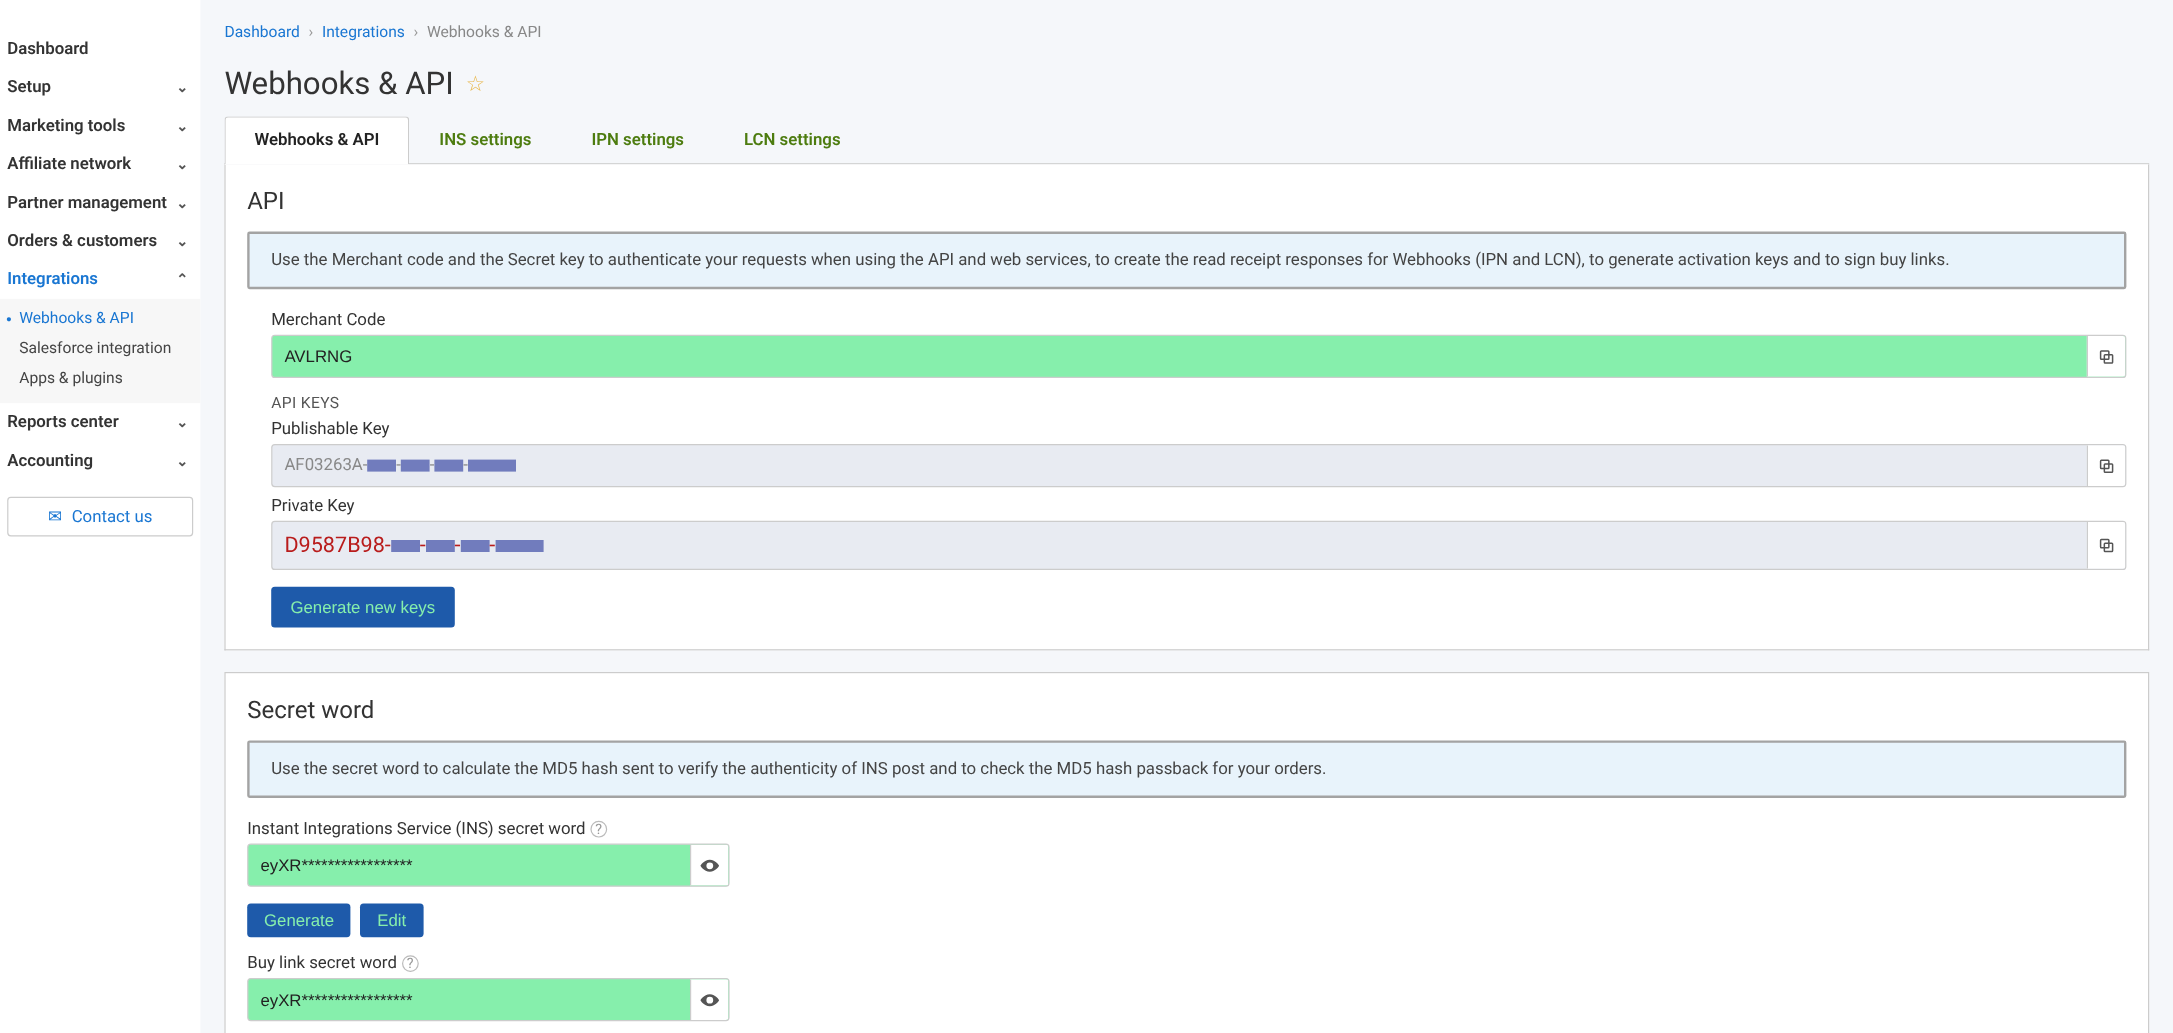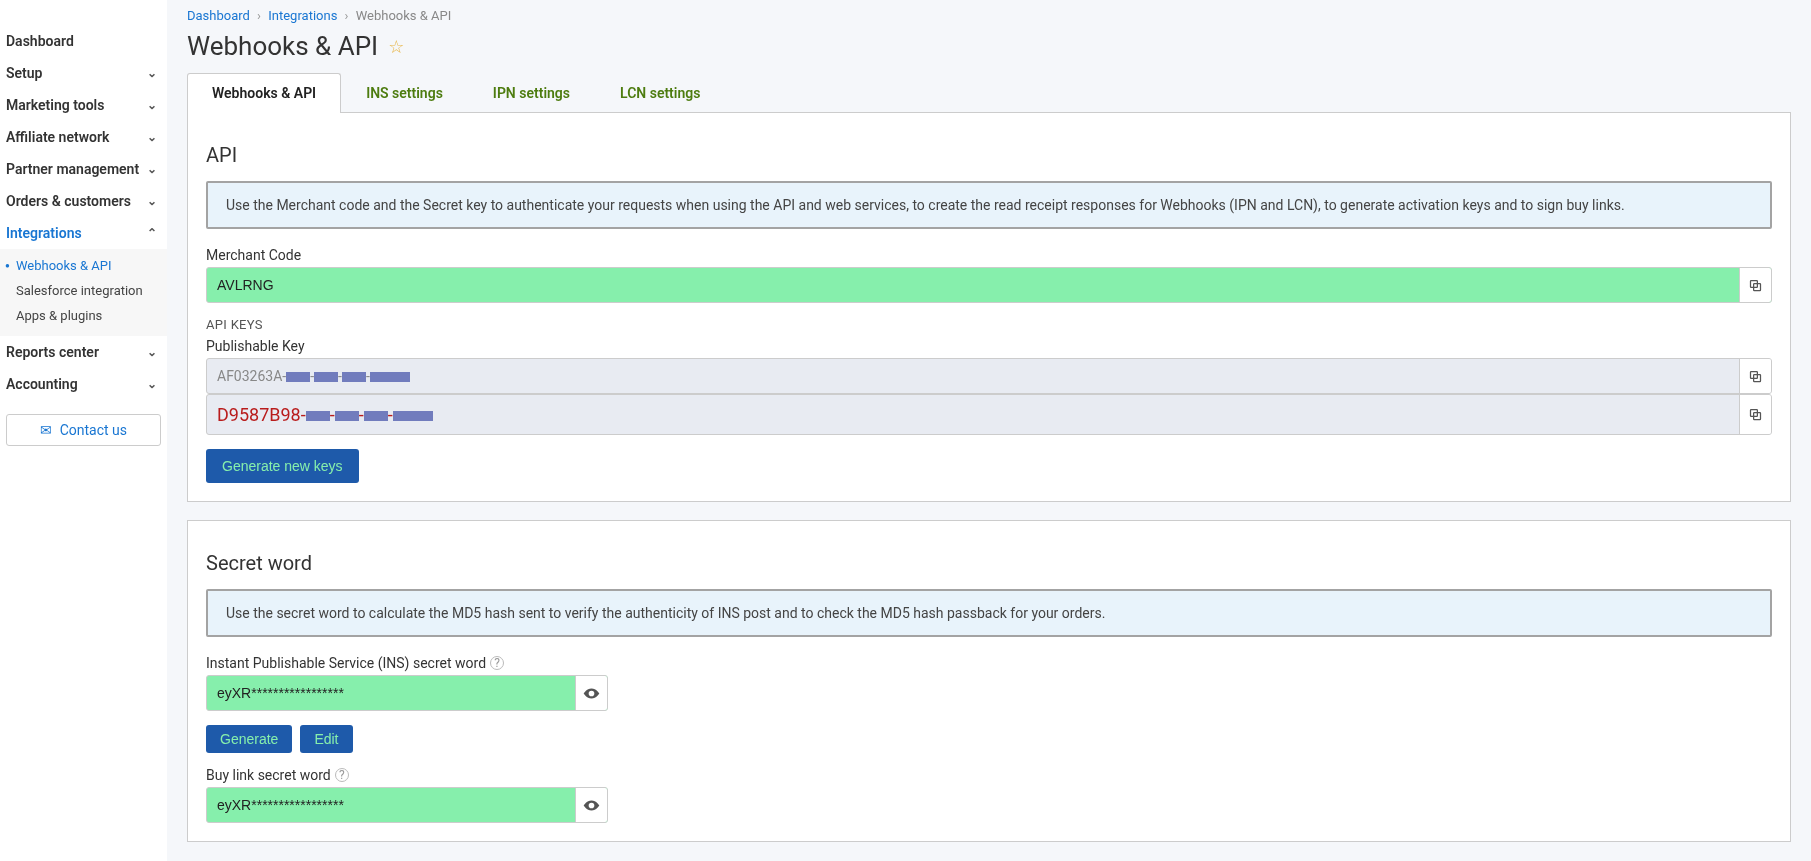--- a/index.html
+++ b/index.html
@@ -61,21 +61,21 @@
     display: flex;
     align-items: center;
     justify-content: center;
     gap: 8px;
   }
   .main {
     flex: 1;
     padding: 0 20px 20px 20px;
   }
   .breadcrumb {
-    padding: 8px 0;
+    padding: 20px 0;
     font-size: 13px;
     color: #888;
   }
   .breadcrumb a { color: #1976d2; text-decoration: none; }
   .breadcrumb .sep { color: #999; margin: 0 4px; }
   .page-title {
     font-size: 26px;
     font-weight: 400;
     color: #333;
     margin-bottom: 12px;
@@ -106,35 +106,35 @@
   }
   .card {
     background: #fff;
     border: 1px solid #ccc;
     border-top: none;
     padding: 18px;
     margin-bottom: 18px;
   }
   .card + .card { border-top: 1px solid #ccc; }
   .card.second { border: 1px solid #ccc; }
-  .section-title { font-size: 20px; font-weight: 400; margin-bottom: 14px; color: #333; margin-top: 12px; }
+  .section-title { font-size: 20px; font-weight: 400; margin-bottom: 14px; color: #333; }
   .info-box {
     background: #e8f3fb;
     border: 2px solid #a3a3a3;
     padding: 14px 18px;
     font-size: 14px;
     color: #444;
     border-radius: 2px;
     margin-bottom: 18px;
   }
   .row {
     display: flex;
     gap: 44px;
   }
-  .field-col { flex: 1; min-width: 0; }
+  .field-col { flex: 1; min-width: 0; margin-left: 20px; }
   .field-label { font-size: 14px; color: #333; margin-bottom: 4px; display: flex; align-items: center; gap: 4px;}
   .sub-heading { font-size: 13px; color: #555; margin: 14px 0 6px; letter-spacing: 0.3px; }
   .input-wrap {
     display: flex;
     border: 1px solid #ccc;
     border-radius: 3px;
     overflow: hidden;
     background: #86efac;
   }
   .input-wrap.masked-bg { background: #e8ebf2; }
@@ -277,20 +277,21 @@
             <span>AF03263A-</span><span class="masked-segment sm"></span>-<span class="masked-segment sm"></span>-<span class="masked-segment sm"></span>-<span class="masked-segment"></span>
           </div>
           <div class="icon-btn">
             <svg width="15" height="15" viewBox="0 0 24 24" fill="none" stroke="currentColor" stroke-width="2">
                 <rect x="9" y="9" width="11" height="11" rx="1"></rect>
                 <rect x="4" y="4" width="11" height="11" rx="1"></rect>
               </svg>
           </div>
         </div>
 
+        <div class="field-label" style="margin-top:8px">Private Key</div>
         <div class="input-wrap masked-bg">
           <div style="flex:1;padding:9px 10px;color:#b91c1c;font-size:18px;">
             <span>D9587B98-</span><span class="masked-segment sm"></span>-<span class="masked-segment sm"></span>-<span class="masked-segment sm"></span>-<span class="masked-segment"></span>
           </div>
           <div class="icon-btn">
             <svg width="15" height="15" viewBox="0 0 24 24" fill="none" stroke="currentColor" stroke-width="2">
                 <rect x="9" y="9" width="11" height="11" rx="1"></rect>
                 <rect x="4" y="4" width="11" height="11" rx="1"></rect>
               </svg>
           </div>
@@ -302,21 +303,21 @@
       </div>
 
     </div>
   </div>
 
   <div class="card second">
     <div class="section-title">Secret word</div>
     <div class="info-box">Use the secret word to calculate the MD5 hash sent to verify the authenticity of INS post and to check the MD5 hash passback for your orders.</div>
 
     <div class="field-label field-hint">
-      <span>Instant Publishable Service (INS) secret word</span>
+      <span>Instant Integrations Service (INS) secret word</span>
       <span class="help">?</span>
     </div>
     <div class="input-wrap ins-field-wrap">
       <input type="text" readonly="" value="eyXR*****************" style="">
       <div class="icon-btn">
         <svg width="17" height="17" viewBox="0 0 24 24" fill="currentColor">
             <path d="M12 5c-7 0-11 7-11 7s4 7 11 7 11-7 11-7-4-7-11-7zm0 11a4 4 0 110-8 4 4 0 010 8z"></path>
             <circle cx="12" cy="12" r="2" fill="#fff"></circle>
           </svg>
       </div>

